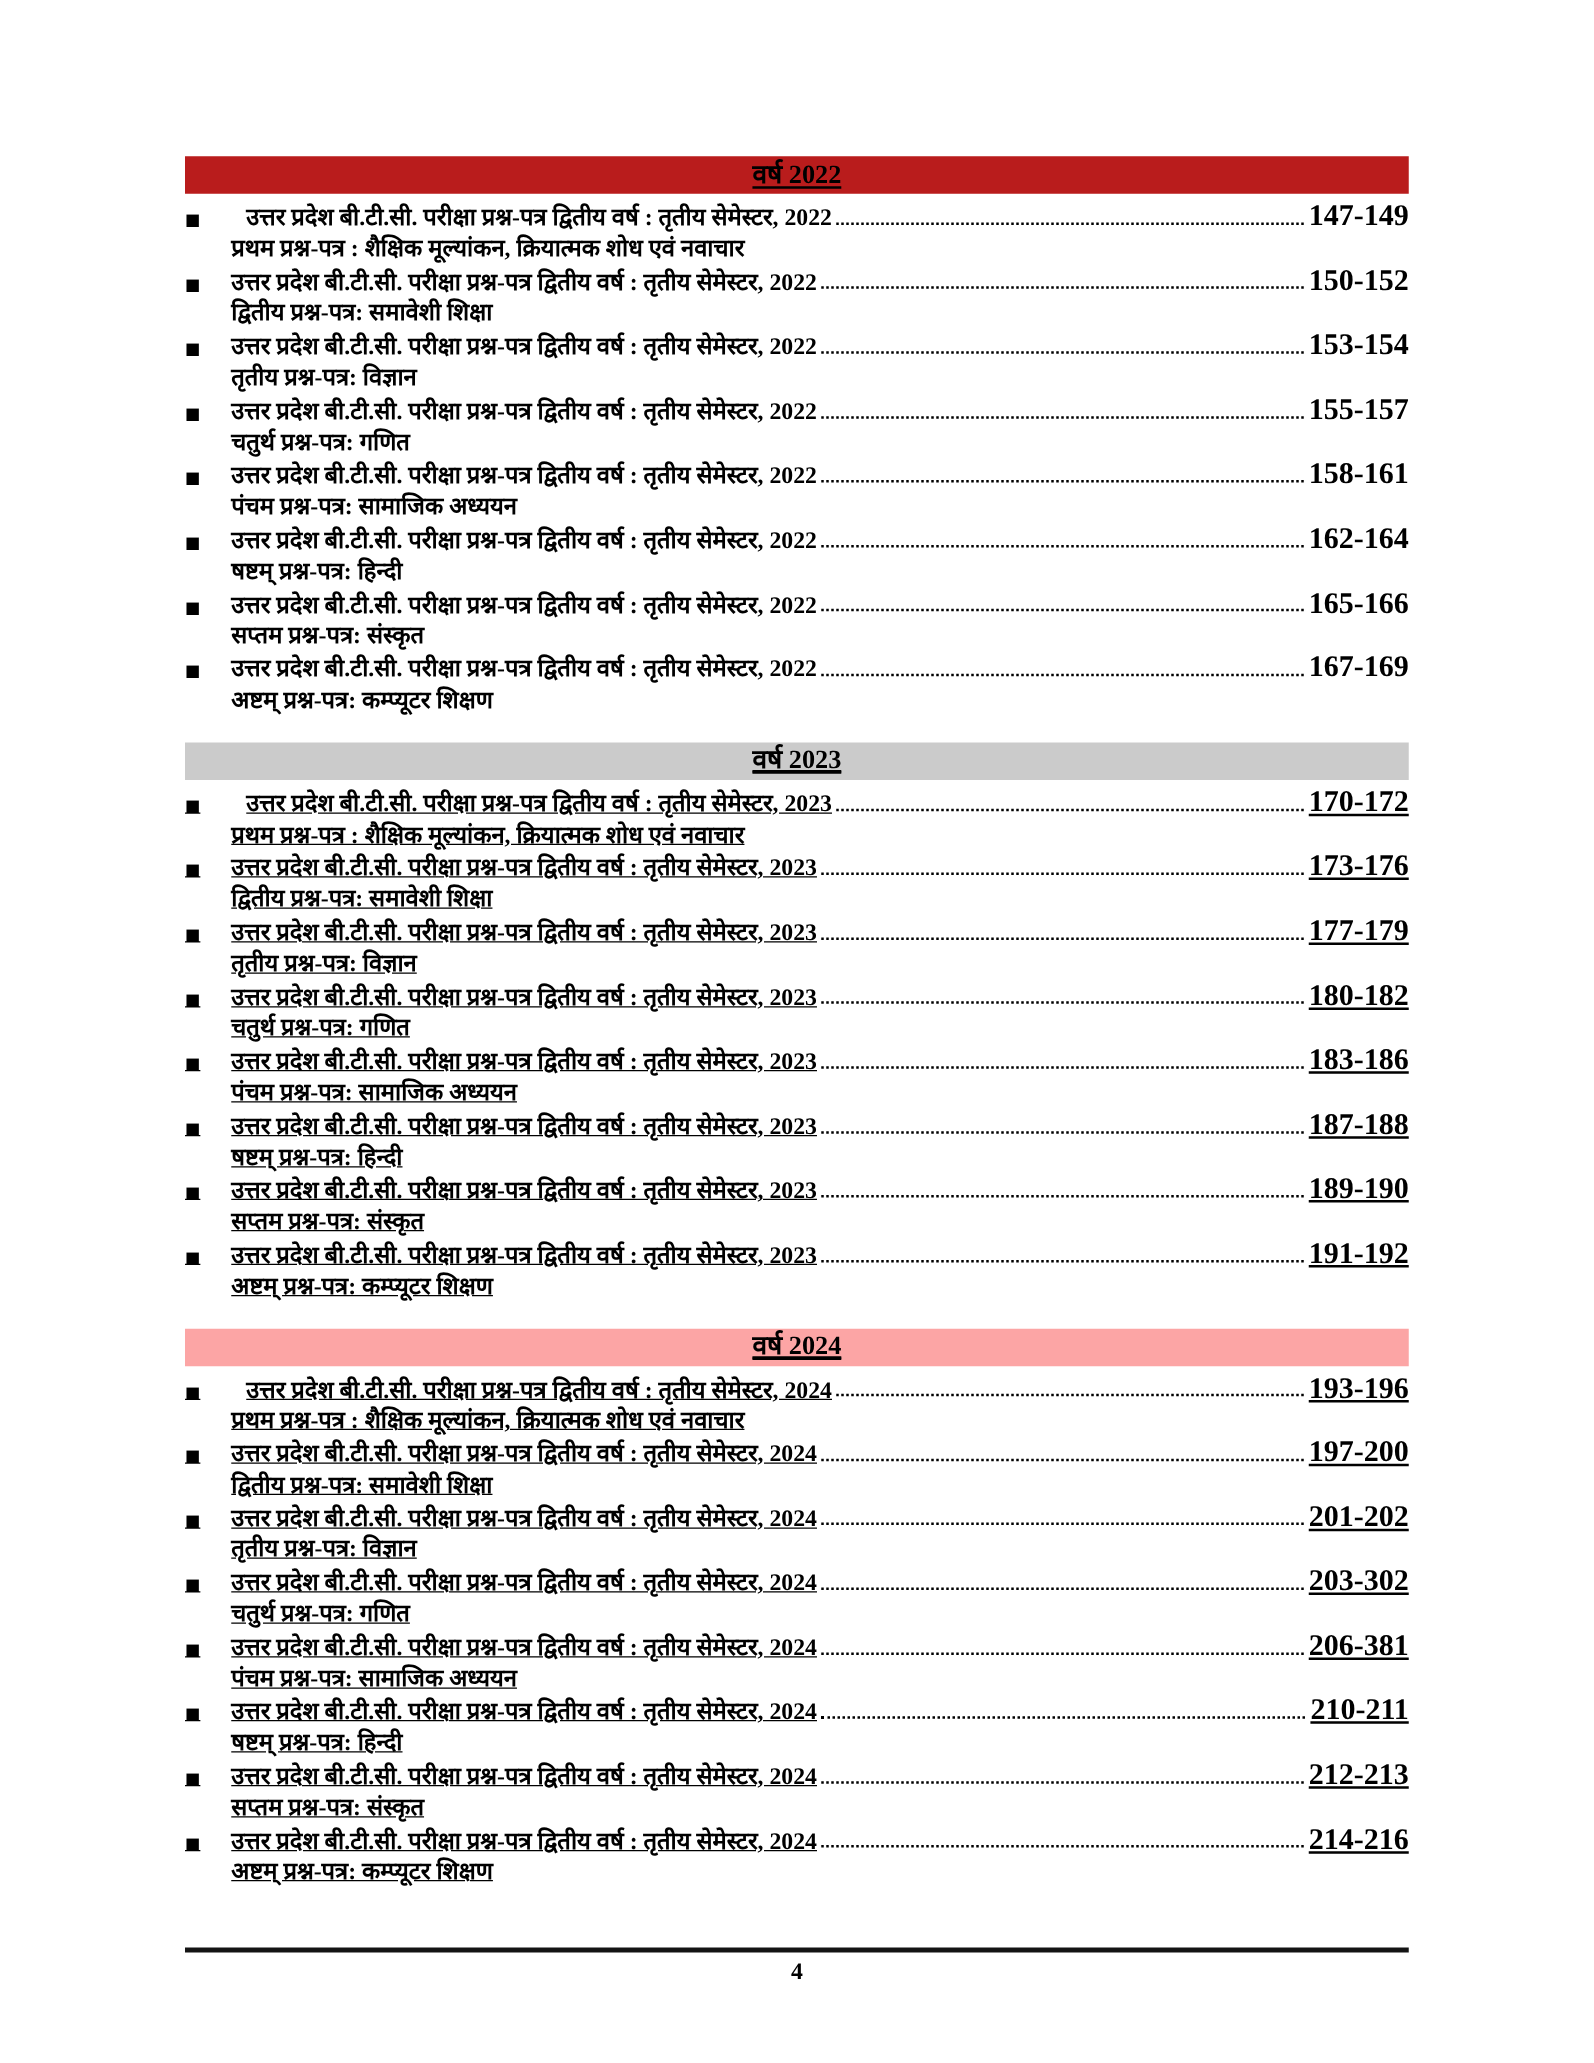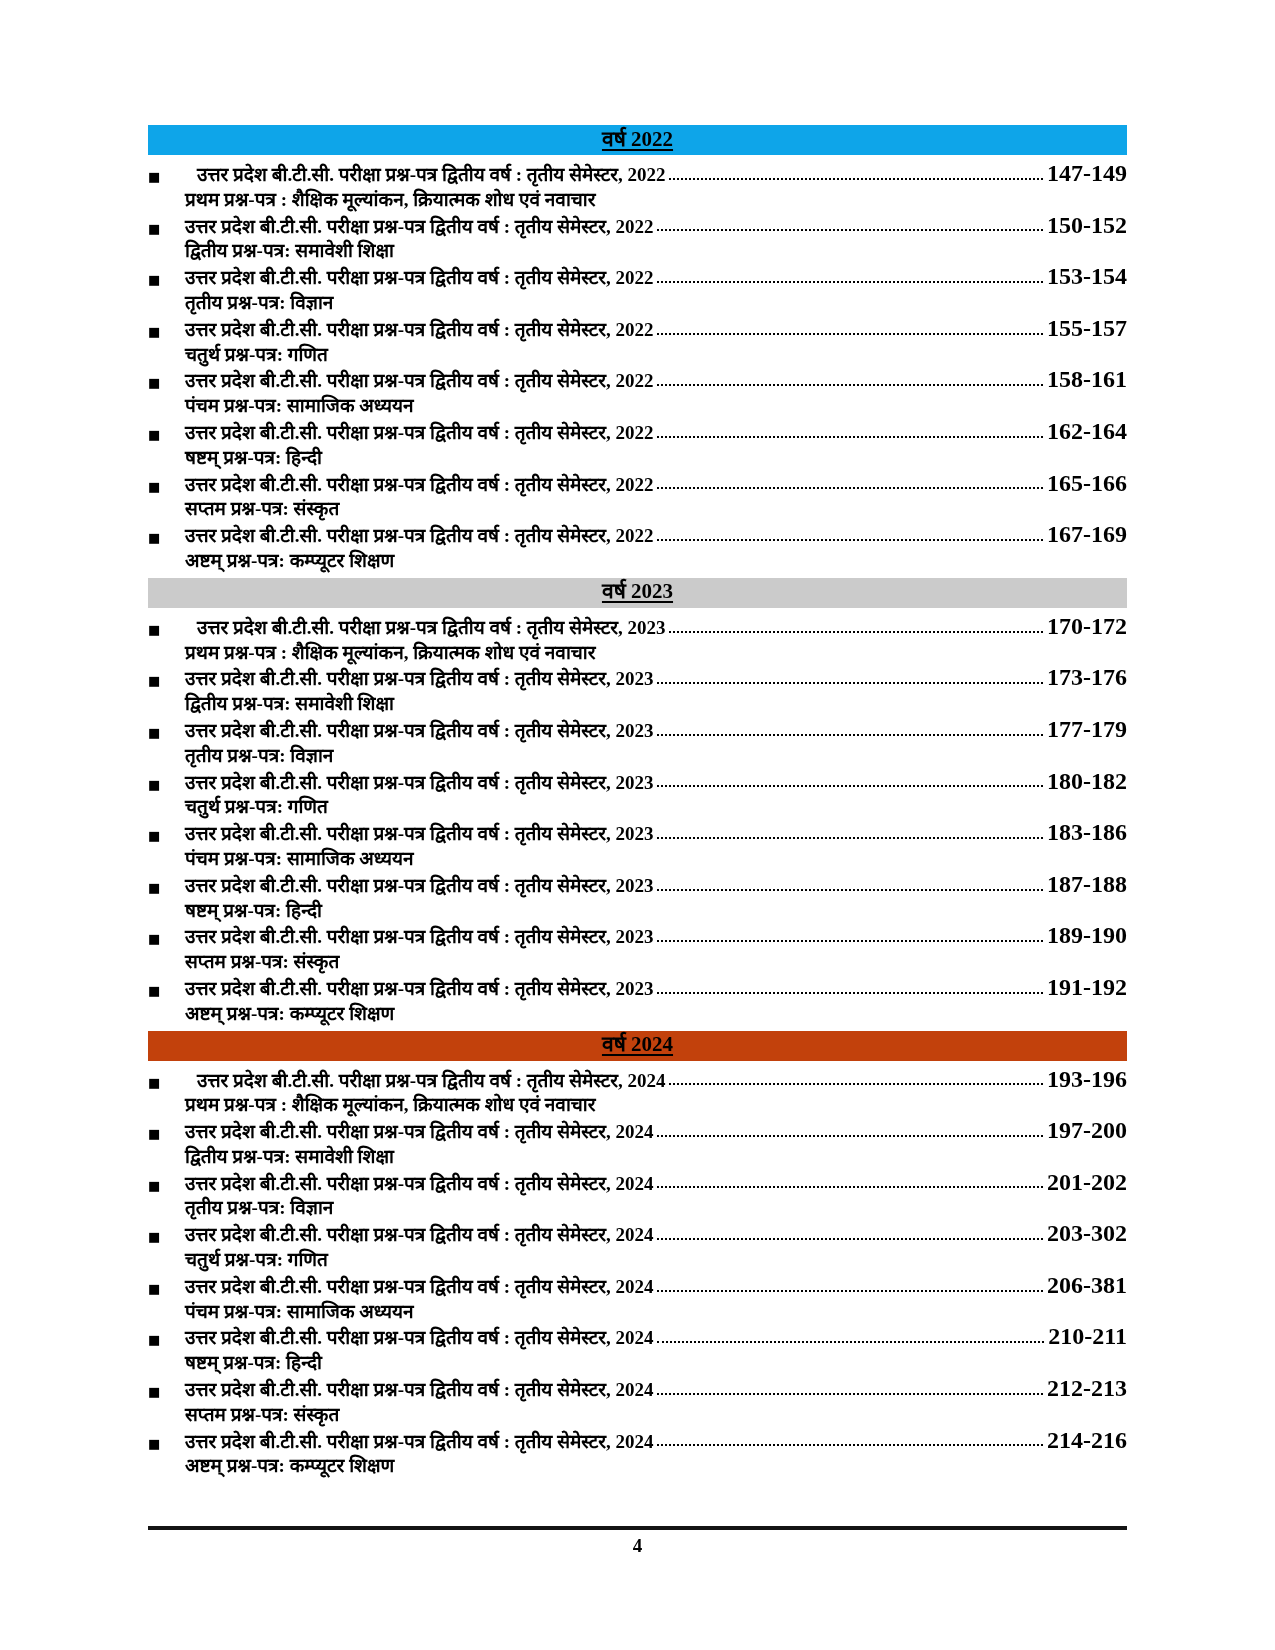--- a/index.html
+++ b/index.html
@@ -15,21 +15,21 @@
     font-family: "Liberation Serif", "DejaVu Serif", serif;
     color: #000000;
     -webkit-font-smoothing: antialiased;
   }
   .content {
     position: absolute;
     left: 148px;
     top: 125px;
     width: 979px;
   }
-  .toc-section + .toc-section { margin-top: 4px; }
+  .toc-section + .toc-section { margin-top: 20px; text-decoration: underline; }
   .year-bar {
     height: 30px;
     background: #cbcbcb;
     display: flex;
     align-items: center;
     justify-content: center;
     margin-bottom: 6px;
   }
   .year-label {
     font-size: 21px;
@@ -93,21 +93,21 @@
     font-size: 19px;
     font-weight: 700;
   }
 </style>
 </head>
 <body>
 
 <div class="content">
   <div id="sections-root">
   <section class="toc-section">
-    <div class="year-bar" style="background: #0ea5e9;">
+    <div class="year-bar" style="background: #b91c1c;">
       <span class="year-label">वर्ष 2022</span>
     </div>
     <div class="entries">
   <div class="entry">
     <div class="entry-main">
       <span class="bullet">■</span>
       <span class="title">उत्तर प्रदेश बी.टी.सी. परीक्षा प्रश्न-पत्र द्वितीय वर्ष : तृतीय सेमेस्टर, 2022</span>
       <span class="dots"></span>
       <span class="pages">147-149</span>
     </div>
@@ -267,21 +267,21 @@
       <span class="title">उत्तर प्रदेश बी.टी.सी. परीक्षा प्रश्न-पत्र द्वितीय वर्ष : तृतीय सेमेस्टर, 2023</span>
       <span class="dots"></span>
       <span class="pages">191-192</span>
     </div>
     <div class="subtitle">अष्टम् प्रश्न-पत्र: कम्प्यूटर शिक्षण</div>
   </div>
 </div>
   </section>
 
   <section class="toc-section">
-    <div class="year-bar" style="background: #c2410c;">
+    <div class="year-bar" style="background: #fca5a5;">
       <span class="year-label">वर्ष 2024</span>
     </div>
     <div class="entries">
   <div class="entry">
     <div class="entry-main">
       <span class="bullet">■</span>
       <span class="title">उत्तर प्रदेश बी.टी.सी. परीक्षा प्रश्न-पत्र द्वितीय वर्ष : तृतीय सेमेस्टर, 2024</span>
       <span class="dots"></span>
       <span class="pages">193-196</span>
     </div>

